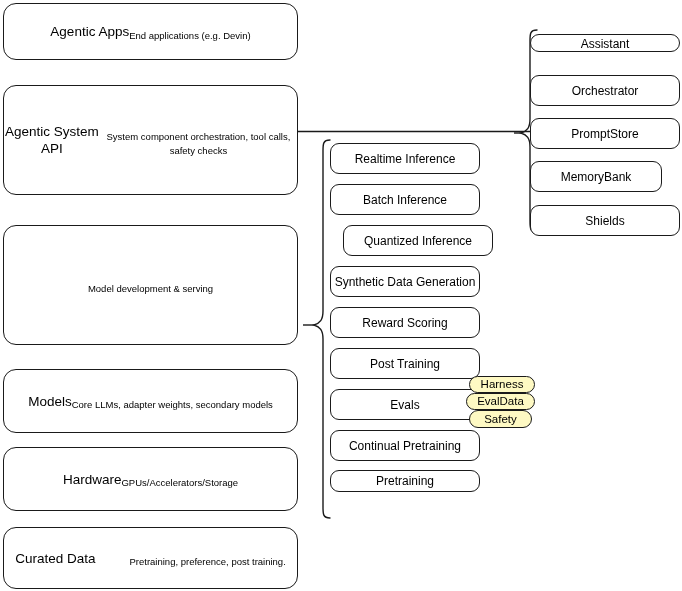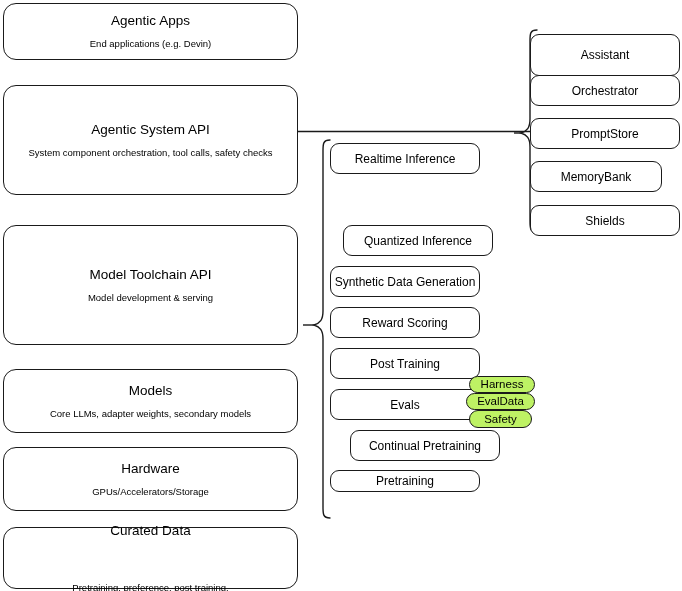--- a/index.html
+++ b/index.html
@@ -18,21 +18,21 @@
     background: #ffffff;
     overflow: hidden;
   }
   .stack-box {
     position: absolute;
     box-sizing: border-box;
     border: 1.4px solid #1a1a1a;
     border-radius: 13px;
     background: #ffffff;
     display: flex;
-    flex-direction: column;
+    flex-direction: row;
     align-items: center;
     justify-content: center;
     text-align: center;
   }
   .stack-title {
     font-size: 13.5px;
     line-height: 17px;
     color: #000;
   }
   .stack-sub {
@@ -53,21 +53,21 @@
     font-size: 12px;
     line-height: 14px;
     color: #000;
     z-index: 3;
   }
   .tag-pill {
     position: absolute;
     box-sizing: border-box;
     border: 1.3px solid #1a1a1a;
     border-radius: 999px;
-    background: #bef264;
+    background: #fef9c3;
     display: flex;
     align-items: center;
     justify-content: center;
     font-size: 11.5px;
     line-height: 13px;
     color: #000;
     z-index: 6;
   }
   .brace {
     position: absolute;
@@ -88,21 +88,20 @@
     <div class="stack-title">Agentic Apps</div>
     <div class="stack-sub">End applications (e.g. Devin)</div>
   </div>
 
   <div class="stack-box" style="left:3px; top:85px; width:295px; height:110px;">
     <div class="stack-title">Agentic System API</div>
     <div class="stack-sub">System component orchestration, tool calls, safety checks</div>
   </div>
 
   <div class="stack-box" style="left:3px; top:225px; width:295px; height:120px;">
-    <div class="stack-title">Model Toolchain API</div>
     <div class="stack-sub">Model development &amp; serving</div>
   </div>
 
   <div class="stack-box" style="left:3px; top:369px; width:295px; height:64px;">
     <div class="stack-title">Models</div>
     <div class="stack-sub">Core LLMs, adapter weights, secondary models</div>
   </div>
 
   <div class="stack-box" style="left:3px; top:447px; width:295px; height:64px;">
     <div class="stack-title">Hardware</div>
@@ -129,36 +128,39 @@
                C 17 188, 20 191, 20 200
                L 20 368
                C 20 375, 20 379, 27 379" fill="none" stroke="#1a1a1a" stroke-width="1.4" stroke-linecap="round"></path>
       <path d="M11 186 H0" fill="none" stroke="#1a1a1a" stroke-width="1.4"></path>
     </svg>
   </div>
 
   <div class="pill-box" style="left:330px; top:143px; width:150px; height:31px;">
     <span>Realtime Inference</span>
   </div>
+  <div class="pill-box" style="left:330px; top:184px; width:150px; height:31px;">
+    <span>Batch Inference</span>
+  </div>
   <div class="pill-box" style="left:330px; top:225px; width:150px; height:31px;margin-left:13px;">
     <span>Quantized Inference</span>
   </div>
   <div class="pill-box" style="left:330px; top:266px; width:150px; height:31px;">
     <span>Synthetic Data Generation</span>
   </div>
   <div class="pill-box" style="left:330px; top:307px; width:150px; height:31px;">
     <span>Reward Scoring</span>
   </div>
   <div class="pill-box" style="left:330px; top:348px; width:150px; height:31px;">
     <span>Post Training</span>
   </div>
   <div class="pill-box" style="left:330px; top:389px; width:150px; height:31px;">
     <span>Evals</span>
   </div>
-  <div class="pill-box" style="left:330px; top:430px; width:150px; height:31px;margin-left:20px;">
+  <div class="pill-box" style="left:330px; top:430px; width:150px; height:31px;">
     <span>Continual Pretraining</span>
   </div>
   <div class="pill-box" style="left:330px; top:470px; width:150px; height:22px;">
     <span>Pretraining</span>
   </div>
 
   <div class="tag-pill" style="left:469px; top:376px; width:66px; height:17px;">
     <span>Harness</span>
   </div>
   <div class="tag-pill" style="left:466px; top:393px; width:69px; height:17px;">
@@ -174,21 +176,21 @@
                C 16 1, 16 5, 16 12
                L 16 90
                C 16 99, 13 102, 7 104
                C 13 106, 16 109, 16 118
                L 16 192
                C 16 199, 16 203, 23 203" fill="none" stroke="#1a1a1a" stroke-width="1.4" stroke-linecap="round"></path>
       <path d="M7 104 H0" fill="none" stroke="#1a1a1a" stroke-width="1.4"></path>
     </svg>
   </div>
 
-  <div class="pill-box" style="left:530px; top:34px; width:150px; height:42px;">
+  <div class="pill-box" style="left:530px; top:34px; width:150px; height:18px;align-items:flex-end;">
     <span>Assistant</span>
   </div>
   <div class="pill-box" style="left:530px; top:75px; width:150px; height:31px;">
     <span>Orchestrator</span>
   </div>
   <div class="pill-box" style="left:530px; top:118px; width:150px; height:31px;">
     <span>PromptStore</span>
   </div>
   <div class="pill-box" style="left:530px; top:161px; width:132px; height:31px;">
     <span>MemoryBank</span>

